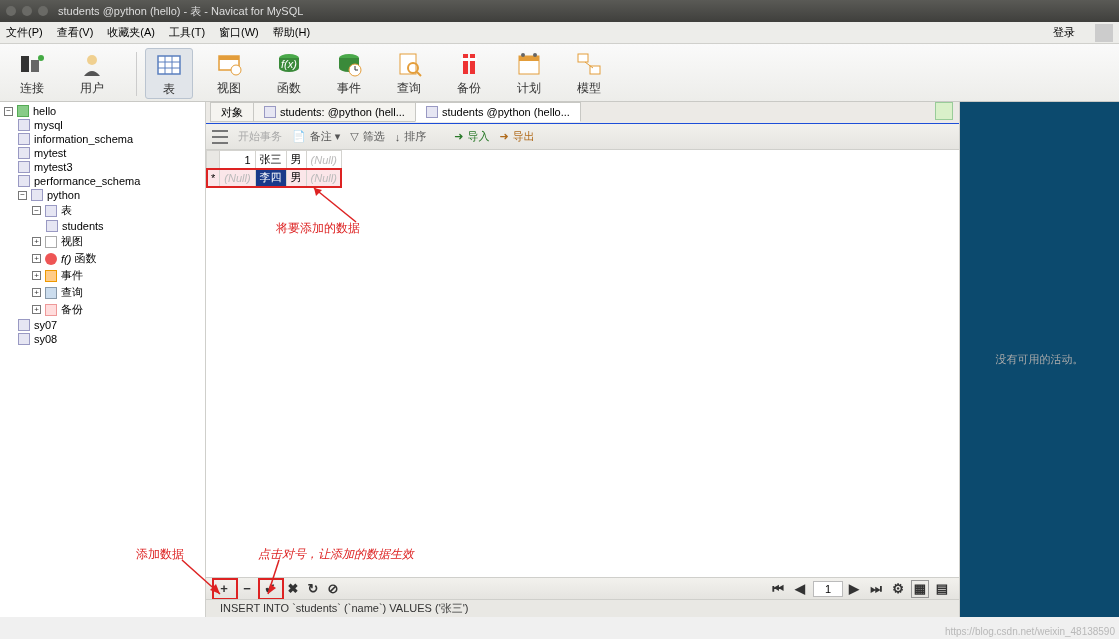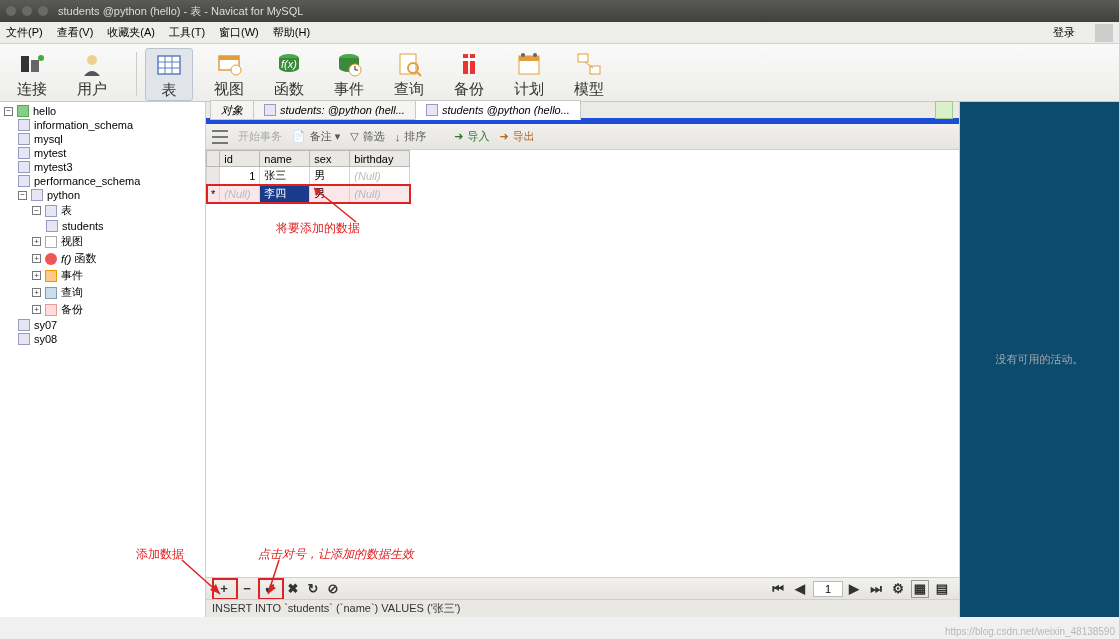--- a/index.html
+++ b/index.html
@@ -8,37 +8,37 @@
 .win-dots{display:flex;gap:6px;margin-right:10px;}
 .win-dot{width:10px;height:10px;border-radius:50%;background:#6a6a66;}
 .menubar{height:22px;background:#ededea;display:flex;align-items:center;padding:0 6px;border-bottom:1px solid #d0d0cc;}
 .menubar span{margin-right:14px;}
 .menubar .right{margin-left:auto;display:flex;align-items:center;}
 .avatar{width:18px;height:18px;background:#ccc;margin-left:6px;}
 .maintoolbar{height:58px;background:linear-gradient(#fafafa,#ededea);display:flex;align-items:flex-start;padding:4px 8px;border-bottom:1px solid #c9c9c5;}
 .tb-item{display:flex;flex-direction:column;align-items:center;width:48px;margin-right:12px;cursor:pointer;}
 .tb-item.active{background:#e1e5ea;border:1px solid #bac4d0;border-radius:3px;}
 .tb-icon{width:28px;height:28px;margin:2px 0;}
-.tb-label{font-size:15px;color:#333;}
+.tb-label{font-size:12px;color:#333;}
 .sep{width:1px;height:44px;background:#ccc;margin:4px 8px;}
 .body{display:flex;height:515px;}
 .sidebar{width:206px;background:#fff;border-right:1px solid #cfcfcb;overflow:auto;padding:2px 0;}
 .tree-item{display:flex;align-items:center;padding:1px 4px;cursor:pointer;white-space:nowrap;}
 .ind0{padding-left:4px}.ind1{padding-left:18px}.ind2{padding-left:32px}.ind3{padding-left:46px}
 .expander{width:9px;height:9px;border:1px solid #777;display:inline-flex;align-items:center;justify-content:center;font-size:8px;line-height:8px;margin-right:4px;color:#333;background:#fff;}
 .tree-icon{width:12px;height:12px;margin-right:4px;display:inline-block;}
 .ico-db{background:#8c8;border:1px solid #5a5;}
 .ico-tbl{background:#e6e6f3;border:1px solid #9999c3;}
 .ico-view{background:#fff;border:1px solid #aaa;}
 .ico-func{background:#e55;border-radius:50%;}
 .ico-evt{background:#fc8;border:1px solid #e90;}
 .ico-qry{background:#cde;border:1px solid #89a;}
 .ico-bak{background:#fdd;border:1px solid #e99;}
 .content{flex:1;display:flex;flex-direction:column;background:#fff;}
-.tabs{height:22px;background:#eceae6;display:flex;align-items:center;border-bottom:6px solid #1d4ed8;padding-left:4px;font-style:italic;}
+.tabs{height:22px;background:#eceae6;display:flex;border-bottom:1px solid #1d4ed8;padding-left:4px;}
 .tab{display:flex;align-items:center;padding:2px 10px;border:1px solid #c8c8c4;background:#f5f4f0;margin-right:-1px;font-size:11px;height:20px;}
 .tab.active{background:#fff;border-bottom:1px solid #fff;}
 .refresh-end{margin-left:auto;margin-right:6px;width:18px;height:18px;background:#d9f0c9;border:1px solid #9c9;cursor:pointer;}
 .subtoolbar{height:26px;background:linear-gradient(#f2f1ed,#e5e4e0);display:flex;align-items:center;padding:0 6px;border-bottom:1px solid #cfcfcb;gap:10px;}
 .sub-btn{display:flex;align-items:center;gap:4px;color:#555;cursor:pointer;}
 .sub-btn.dis{color:#aaa;}
 .hamb{width:16px;height:14px;display:flex;flex-direction:column;justify-content:space-between;}
 .hamb div{height:2px;background:#777;}
 .grid-area{flex:1;position:relative;background:#fff;overflow:auto;}
 table.grid{border-collapse:collapse;}
@@ -48,21 +48,21 @@
 .null{color:#bbb;font-style:italic;}
 .sel-row td{background:#fbe6e9;}
 .sel-row{outline:2px solid #d22;outline-offset:-1px;}
 .sel-cell{background:#1a3a8a!important;color:#fff;}
 .annot{position:absolute;color:#d22;font-size:12px;pointer-events:none;}
 .bottombar{height:22px;background:linear-gradient(#f2f1ed,#e5e4e0);border-top:1px solid #cfcfcb;display:flex;align-items:center;padding:0 6px;}
 .bb-btn{width:18px;height:18px;display:flex;align-items:center;justify-content:center;border:1px solid transparent;margin-right:2px;cursor:pointer;font-weight:bold;font-size:13px;color:#333;}
 .bb-box{border:2px solid #d22;padding:0 1px;}
 .bb-right{margin-left:auto;display:flex;align-items:center;gap:2px;}
 .page-input{width:30px;height:16px;border:1px solid #bbb;text-align:center;font-size:11px;}
-.statusbar{height:18px;background:#e9e8e4;border-top:1px solid #cfcfcb;padding:0 6px;font-family:monospace;font-size:11px;color:#333;display:flex;align-items:center;}
+.statusbar{height:18px;background:#e9e8e4;border-top:1px solid #cfcfcb;padding:0 14px;font-family:monospace;font-size:11px;color:#333;display:flex;align-items:center;}
 .rightpanel{width:160px;background:#0c4a6e;border-left:1px solid #cfcfcb;display:flex;align-items:center;justify-content:center;color:#aaa;font-size:11px;}
 .watermark{position:absolute;right:4px;bottom:2px;color:#b8b8b8;font-size:10px;}
 svg{display:block;}
 .arrow-svg{position:absolute;pointer-events:none;}
 </style>
 </head>
 <body>
 
 <div class="titlebar">
   <div class="win-dots">
@@ -177,25 +177,25 @@
 <div class="body">
 
   <div class="sidebar">
     <div class="tree-item ind0">
         <span class="expander">−</span>
         <span class="tree-icon ico-db"></span>
         <span>hello</span>
       </div>
     <div class="tree-item ind1">
         <span class="tree-icon ico-tbl"></span>
+        <span>mysql</span>
+      </div>
+    <div class="tree-item ind1">
+        <span class="tree-icon ico-tbl"></span>
         <span>information_schema</span>
-      </div>
-    <div class="tree-item ind1">
-        <span class="tree-icon ico-tbl"></span>
-        <span>mysql</span>
       </div>
     <div class="tree-item ind1">
         <span class="tree-icon ico-tbl"></span>
         <span>mytest</span>
       </div>
     <div class="tree-item ind1">
         <span class="tree-icon ico-tbl"></span>
         <span>mytest3</span>
       </div>
     <div class="tree-item ind1">
@@ -274,27 +274,20 @@
       <span class="sub-btn">📄 <span>备注 ▾</span></span>
       <span class="sub-btn">▽ <span>筛选</span></span>
       <span class="sub-btn">↓ <span>排序</span></span>
       <span style="width:8px"></span>
       <span class="sub-btn" style="color:#2a7a2a">➜ <span>导入</span></span>
       <span class="sub-btn" style="color:#b06a1a">➜ <span>导出</span></span>
     </div>
     <div class="grid-area">
       <table class="grid">
         <tbody>
-            <tr>
-          <th class="rowhdr"></th>
-          <th style="width:40px">id</th>
-          <th style="width:50px">name</th>
-          <th style="width:40px">sex</th>
-          <th style="width:60px">birthday</th>
-        </tr>
         <tr>
           <td class="rowhdr"></td>
           <td style="text-align:right">1</td>
           <td>张三</td>
           <td>男</td>
           <td class="null">(Null)</td>
         </tr>
         <tr class="sel-row">
           <td class="rowhdr">*</td>
           <td class="null">(Null)</td>

